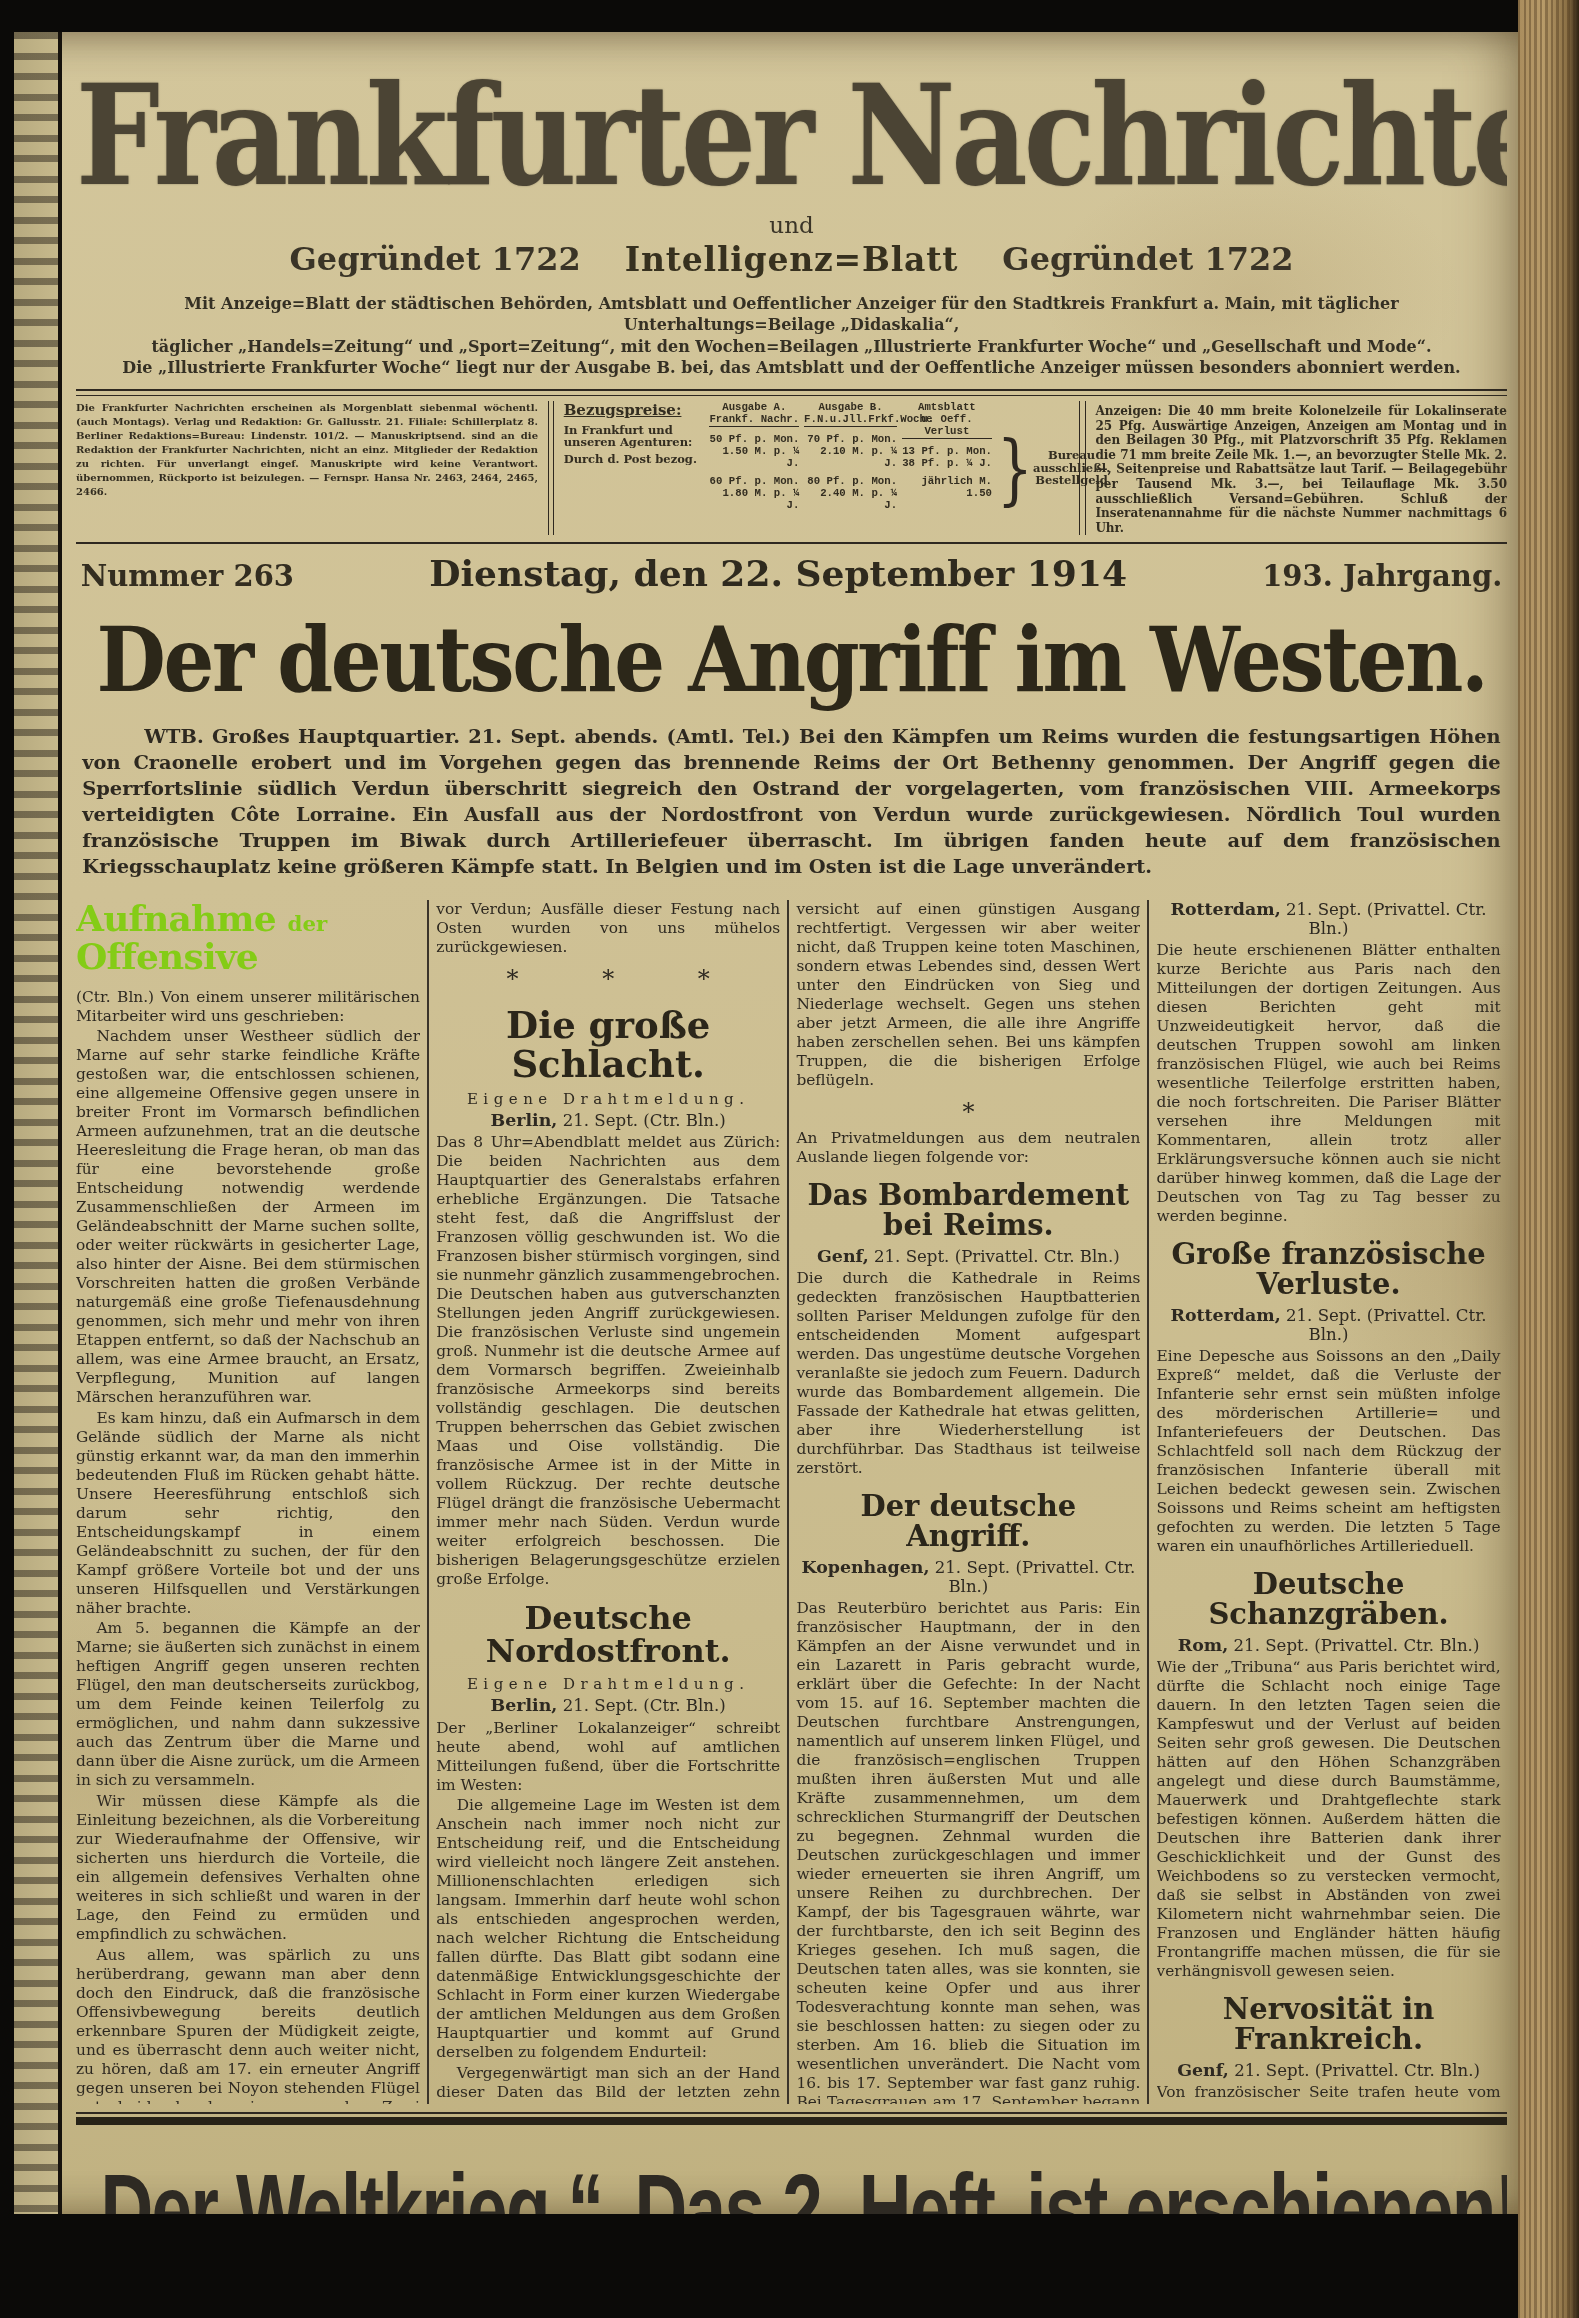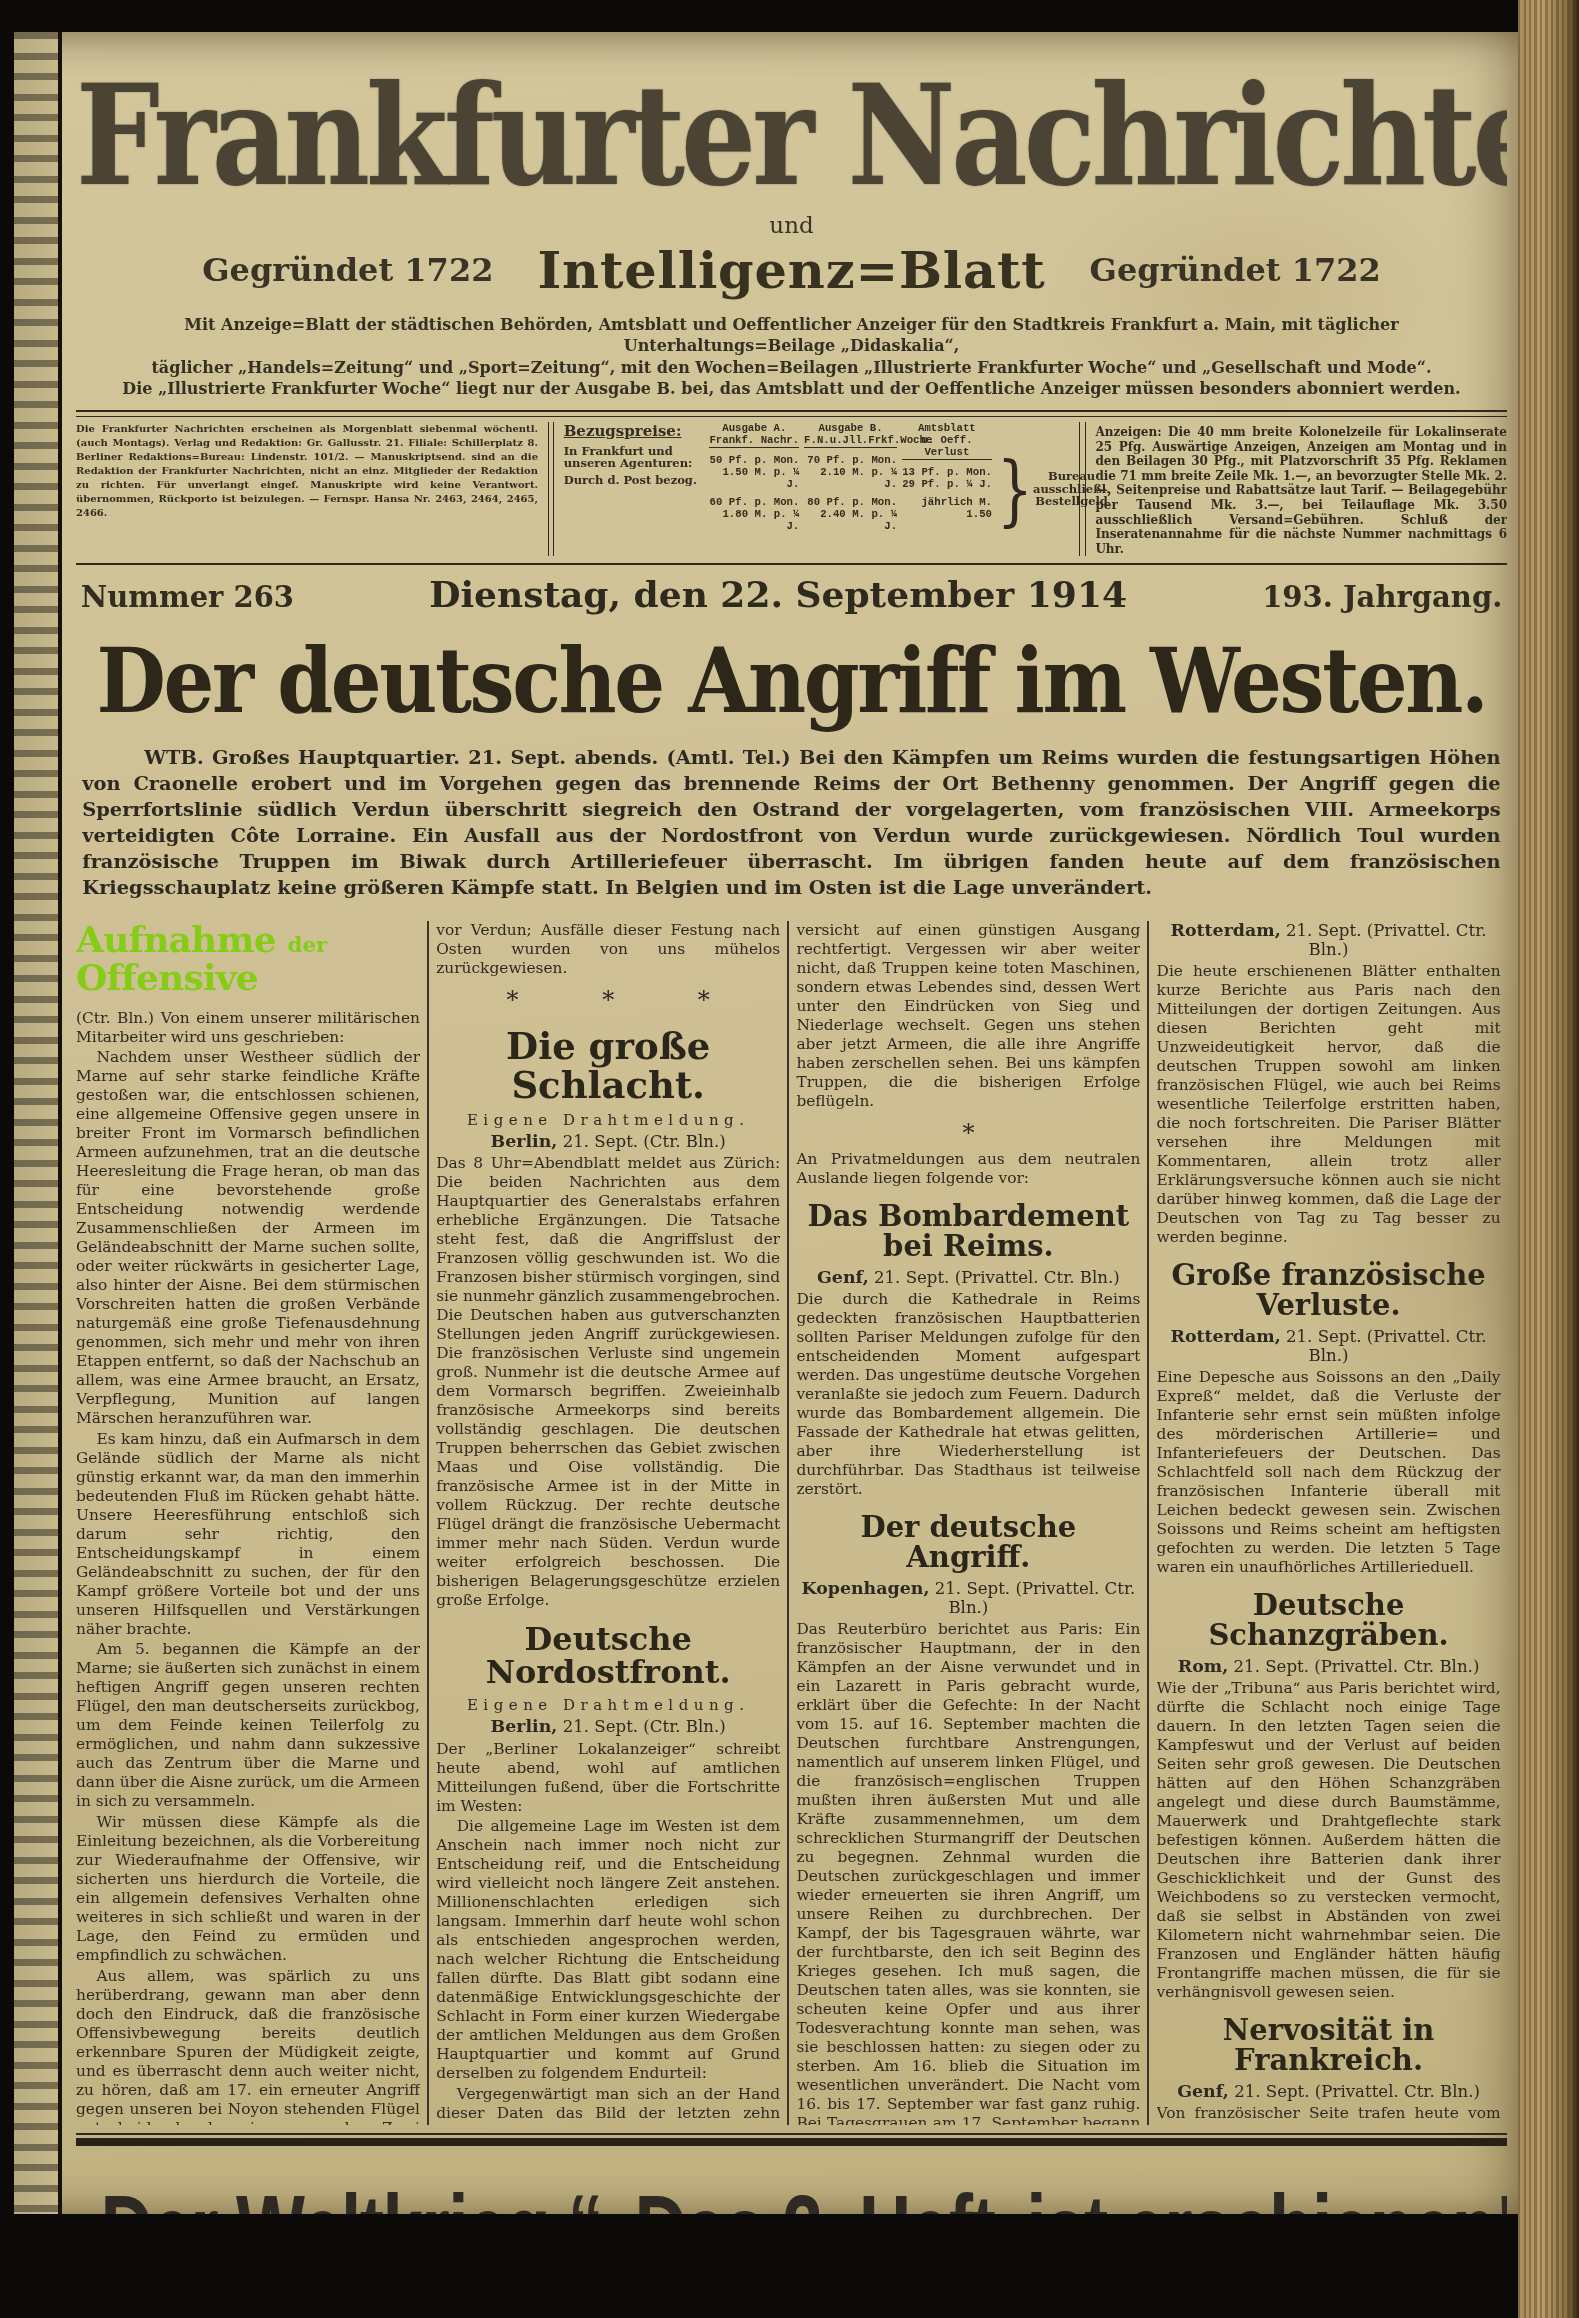--- a/index.html
+++ b/index.html
@@ -30,21 +30,21 @@
           linear-gradient(90deg,#a98c5c 0%,#b99c6a 40%,#8a6f44 80%,#241a0e 100%);}
   .content{position:absolute;left:76px;top:32px;width:1431px;height:2182px;overflow:hidden;}
 
   
   .masthead-title{margin-top:20.5px;text-align:center;font-weight:bold;font-size:118px;line-height:1.18;
         letter-spacing:-4px;color:#4b4434;transform:scaleY(1.18);transform-origin:top center;
         text-shadow:0 0 1.6px rgba(70,62,48,.55);white-space:nowrap;}
   .masthead-und{text-align:center;font-weight:normal;font-size:23px;margin-top:20.5px;color:#3a3427;}
   .masthead-row{display:flex;justify-content:center;align-items:center;gap:44px;margin-top:1.6px;}
   .founded{font-weight:bold;font-size:32px;color:#3a3427;}
-  .subtitle{font-weight:bold;font-size:51px;color:#37311f;letter-spacing:0.8px;}
+  .subtitle{font-weight:bold;font-size:33px;color:#37311f;letter-spacing:0.8px;}
   .descr{margin-top:14.2px;text-align:center;font-weight:bold;font-size:16px;line-height:21.3px;color:#353024;}
   .hrule-double{margin-top:11px;height:4px;border-top:2.4px solid #2e2820;border-bottom:1.6px solid #2e2820;}
   .hrule{border-top:2.4px solid #2e2820;}
 
   
   .infobar{display:flex;align-items:stretch;padding:4.7px 0 6.3px 0;}
   .infobox{font-weight:bold;color:#332d20;}
   .pubnote{width:462px;font-size:10px;line-height:14px;text-align:justify;}
   .vrule2{width:4.7px;border-left:1.6px solid #2e2820;border-right:1.6px solid #2e2820;margin:0 9.5px;}
   .prices{display:flex;width:506px;font-size:11px;}
@@ -162,21 +162,21 @@
             <span>2.40 M. p. ¼ J.</span>
           </div>
         </div>
         <div class="pcol">
           <div class="phead">
             <span>Amtsblatt</span>
             <span>u. Oeff. Verlust</span>
           </div>
           <div class="pcell">
             <span>13 Pf. p. Mon.</span>
-            <span>29 Pf. p. ¼ J.</span>
+            <span>38 Pf. p. ¼ J.</span>
           </div>
           <div class="pcell">
             <span>jährlich M. 1.50</span>
             <span></span>
           </div>
         </div>
         <div class="pnote">
           <span class="brace">}</span>
           <span class="pnote-text">Bureau ausschließl. Bestellgeld</span>
         </div>

